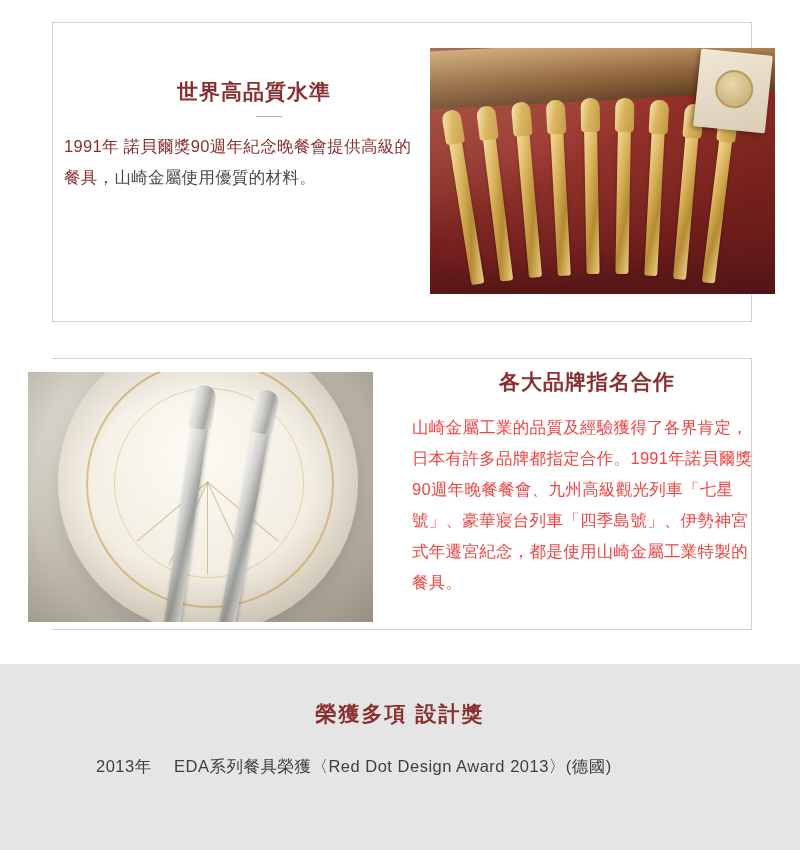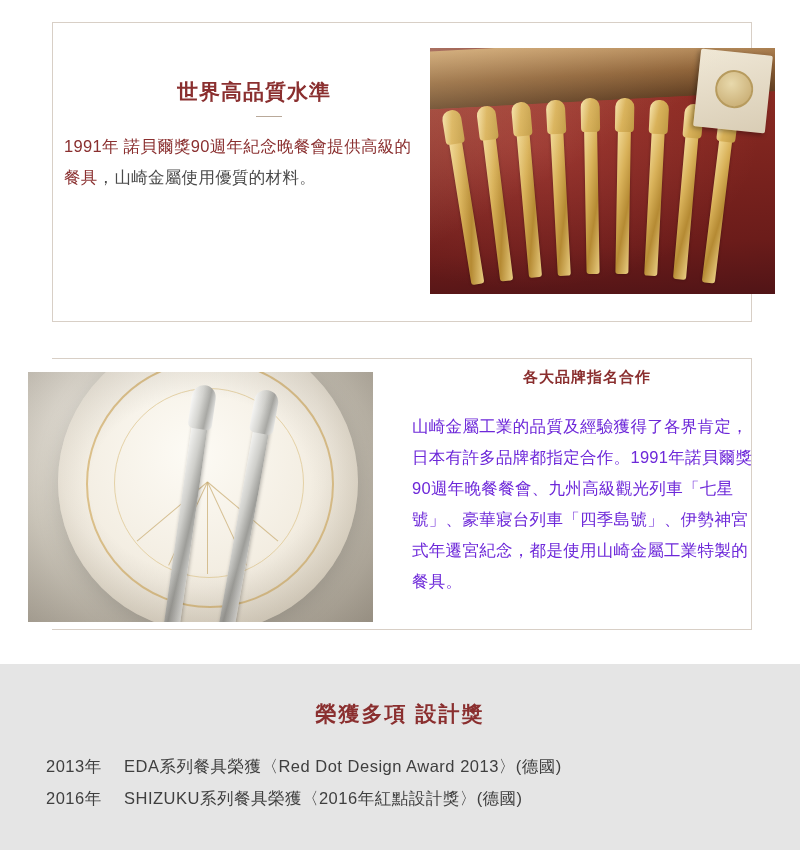--- a/index.html
+++ b/index.html
@@ -242,40 +242,40 @@
     background: radial-gradient(ellipse at 50% 45%, rgba(0,0,0,0) 45%, rgba(60,50,40,0.28) 100%);
   }
 
   .s2-text-block {
     position: absolute;
     left: 412px;
     top: 28px;
     width: 350px;
   }
   .s2-title {
-    font-size: 15px;
+    font-size: 21px;
     font-weight: bold;
     color: #8a2f2f;
     letter-spacing: 1px;
-    margin: 0 0 24px 0;
+    margin: 0 0 16px 0;
     text-align: center;
   }
   .s2-slash {
     position: absolute;
     left: 392px;
     top: 372px;
     width: 1px;
     height: 52px;
     background: #c4b5a6;
     transform: rotate(20deg);
   }
   .s2-para {
     font-size: 16.5px;
     line-height: 31px;
-    color: #6d28d9;
+    color: #ef4444;
     margin: 0;
     letter-spacing: 0.3px;
   }
 
   
   .section-three {
     position: absolute;
     left: 0;
     top: 664px;
     width: 800px;
@@ -286,21 +286,21 @@
     font-size: 21px;
     font-weight: bold;
     color: #8a2f2f;
     letter-spacing: 2px;
     text-align: center;
     margin: 0;
     padding-top: 36px;
   }
   .s3-awards {
     margin-top: 22px;
-    padding-left: 46px;
+    padding-left: 96px;
   }
   .s3-row {
     font-size: 16.5px;
     line-height: 32px;
     color: #3f3f3f;
     letter-spacing: 0.5px;
     white-space: nowrap;
   }
   .s3-year {
     display: inline-block;
@@ -388,17 +388,14 @@
     <p class="s2-para">山崎金屬工業的品質及經驗獲得了各界肯定，日本有許多品牌都指定合作。1991年諾貝爾獎90週年晚餐餐會、九州高級觀光列車「七星號」、豪華寢台列車「四季島號」、伊勢神宮式年遷宮紀念，都是使用山崎金屬工業特製的餐具。</p>
   </div>
 </div>
 
 <div class="section-three">
   <h2 class="s3-title">榮獲多項 設計獎</h2>
   <div class="s3-awards">
     <div class="s3-row">
       <span class="s3-year">2013年</span><span>EDA系列餐具榮獲〈Red Dot Design Award 2013〉(德國)</span>
     </div>
-    <div class="s3-row">
-      <span class="s3-year">2016年</span><span>SHIZUKU系列餐具榮獲〈2016年紅點設計獎〉(德國)</span>
-    </div>
   </div>
 </div>
 
 </body></html>

